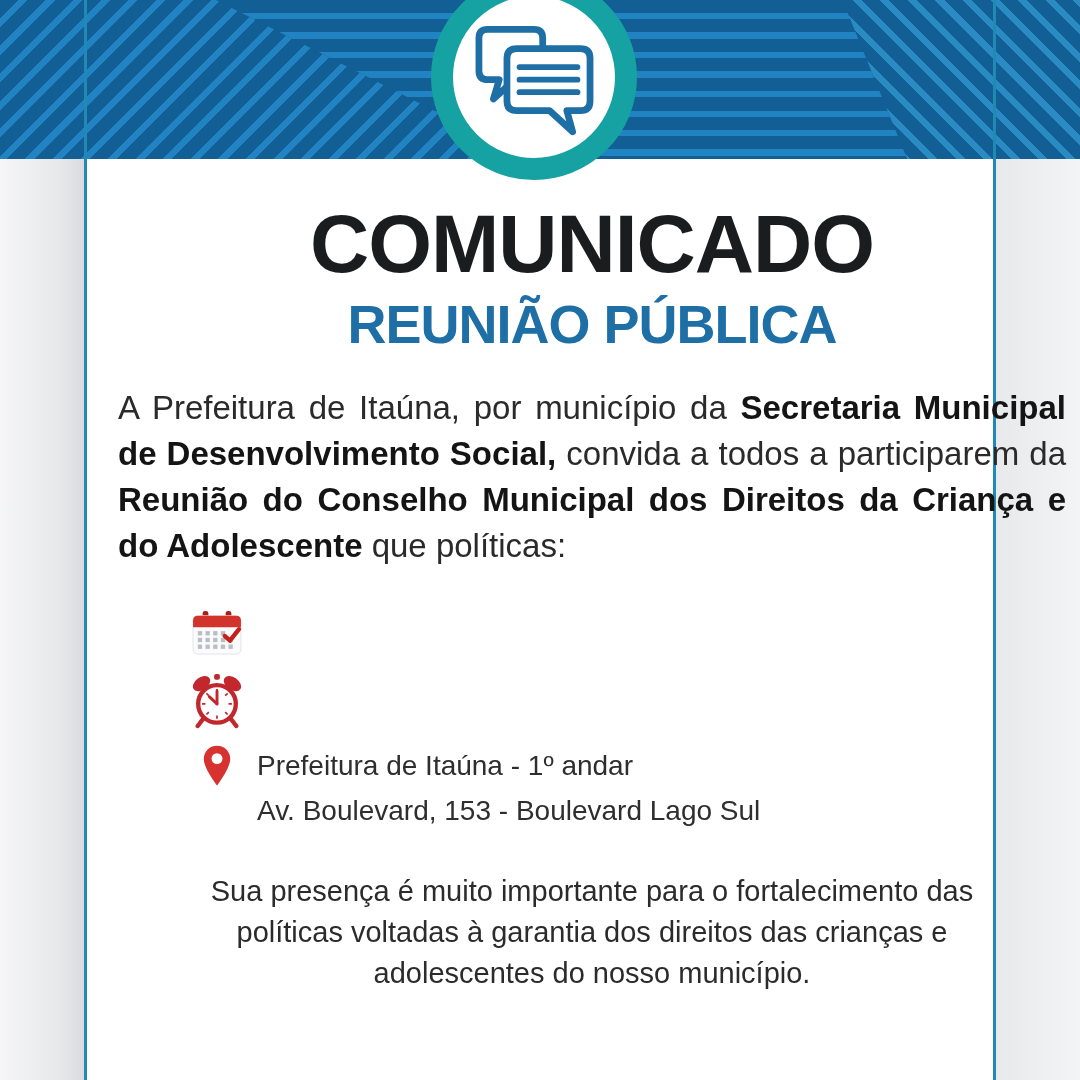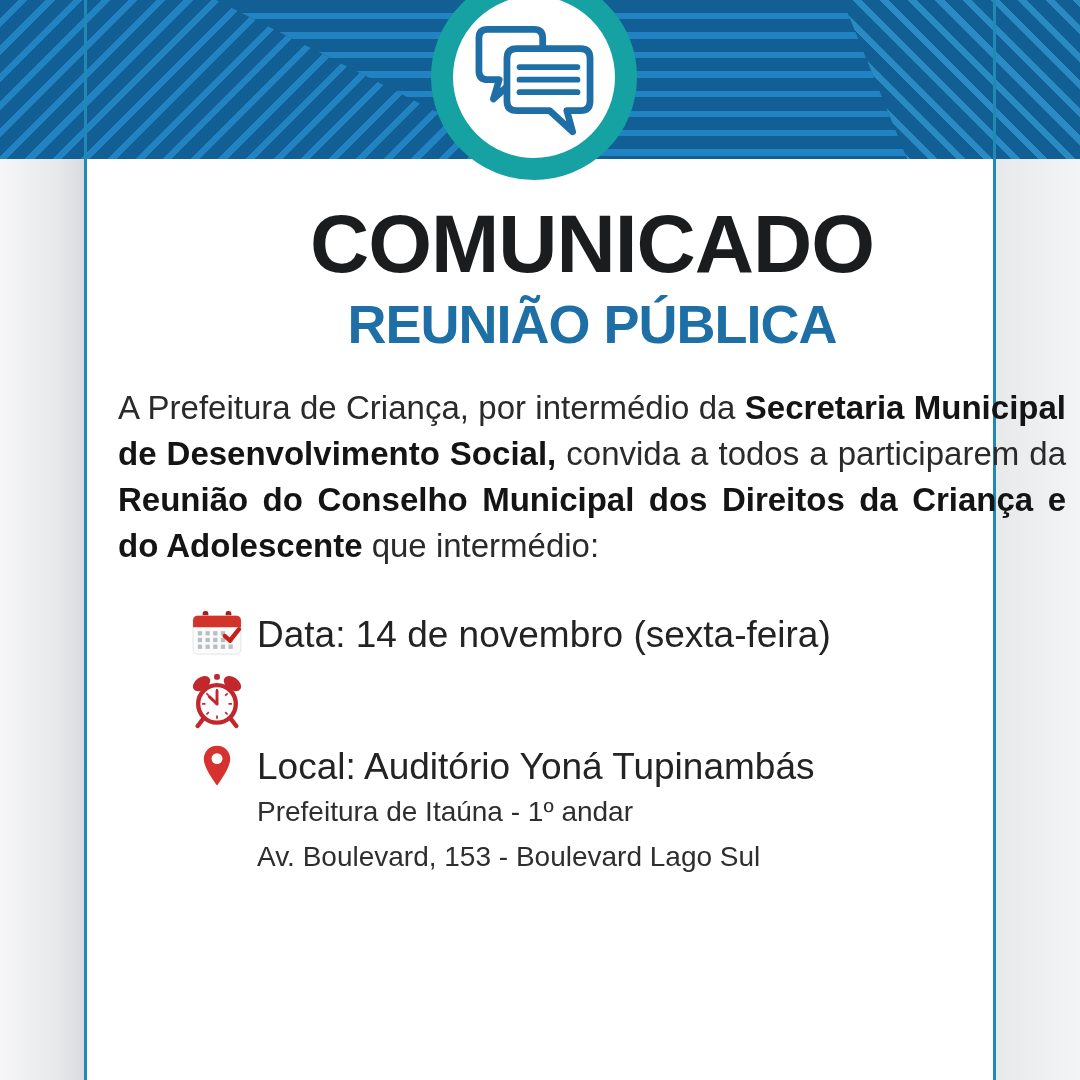--- a/index.html
+++ b/index.html
@@ -80,21 +80,21 @@
         <line x1="51" y1="70" x2="111" y2="70"></line>
       </g>
     </svg>
   </div>
 
   <div class="content">
 
     <h1 class="title">COMUNICADO</h1>
     <h2 class="subtitle">REUNIÃO PÚBLICA</h2>
 
-    <p class="intro"><span>A Prefeitura de Criança, por intermédio da </span><b>Secretaria Municipal de Desenvolvimento Social,</b><span> convida a todos a participarem da </span><b>Reunião do Conselho Municipal dos Direitos da Criança e do Adolescente</b><span> que intermédio:</span></p>
+    <p class="intro"><span>A Prefeitura de Itaúna, por município da </span><b>Secretaria Municipal de Desenvolvimento Social,</b><span> convida a todos a participarem da </span><b>Reunião do Conselho Municipal dos Direitos da Criança e do Adolescente</b><span> que políticas:</span></p>
 
     <div class="details">
 
       <div class="detail-row row-date">
         <div class="icon-cell">
           <svg width="52" height="46" viewBox="0 0 54 48">
             <rect x="12" y="0" width="6" height="11" rx="2.5" fill="#a8221d"></rect>
             <rect x="36" y="0" width="6" height="11" rx="2.5" fill="#a8221d"></rect>
             <rect x="2" y="5" width="50" height="40" rx="5" fill="#fbfbfc" stroke="#e2e3e6" stroke-width="1"></rect>
             <path d="M2,10 Q2,5 7,5 H47 Q52,5 52,10 V17 H2 Z" fill="#d2342c"></path>
@@ -110,21 +110,20 @@
               <rect x="39" y="28" width="4.5" height="4.5"></rect>
               <rect x="7" y="35" width="4.5" height="4.5"></rect>
                 <rect x="15" y="35" width="4.5" height="4.5"></rect>
               <rect x="23" y="35" width="4.5" height="4.5"></rect>
                 <rect x="31" y="35" width="4.5" height="4.5"></rect>
               <rect x="39" y="35" width="4.5" height="4.5"></rect>
             </g>
             <path d="M35,26 L40.5,31 L50,19" fill="none" stroke="#c6201d" stroke-width="4.5" stroke-linecap="round" stroke-linejoin="round"></path>
           </svg>
         </div>
-        <div class="detail-text">Data: 14 de novembro (sexta-feira)</div>
       </div>
 
       <div class="detail-row row-time">
         <div class="icon-cell">
           <svg width="54" height="56" viewBox="0 0 56 58">
             <ellipse cx="12" cy="11" rx="10" ry="6.5" fill="#c1272d" transform="rotate(-36 12 11)"></ellipse>
             <ellipse cx="44" cy="11" rx="10" ry="6.5" fill="#c1272d" transform="rotate(36 44 11)"></ellipse>
             <rect x="25" y="1" width="6" height="6" rx="2" fill="#c1272d"></rect>
             <line x1="14" y1="47" x2="8" y2="55" stroke="#c1272d" stroke-width="4.5" stroke-linecap="round"></line>
             <line x1="42" y1="47" x2="48" y2="55" stroke="#c1272d" stroke-width="4.5" stroke-linecap="round"></line>
@@ -146,23 +145,25 @@
       </div>
 
       <div class="detail-row row-location">
         <div class="icon-cell">
           <svg width="30" height="48" viewBox="0 0 34 50">
             <path d="M17,1 C8,1 2,8 2,16 C2,26.5 17,46 17,46 C17,46 32,26.5 32,16 C32,8 26,1 17,1 Z" fill="#d63230"></path>
             <circle cx="17" cy="15.5" r="6.2" fill="#ffffff"></circle>
           </svg>
         </div>
         <div>
-          <div class="detail-text" style="margin-left:12px">Local: Auditório Yoná Tupinambás</div>
           <div class="detail-sub" style="margin-left:12px">Prefeitura de Itaúna - 1º andar</div>
           <div class="detail-sub" style="margin-left:12px;margin-top:12px">Av. Boulevard, 153 - Boulevard Lago Sul</div>
         </div>
       </div>
 
     </div>
 
+    <p class="footer-note">Sua presença é muito importante para o fortalecimento das
+políticas voltadas à garantia dos direitos das crianças e
+adolescentes do nosso município.</p>
 
   </div>
 </div>
 
 </body></html>

